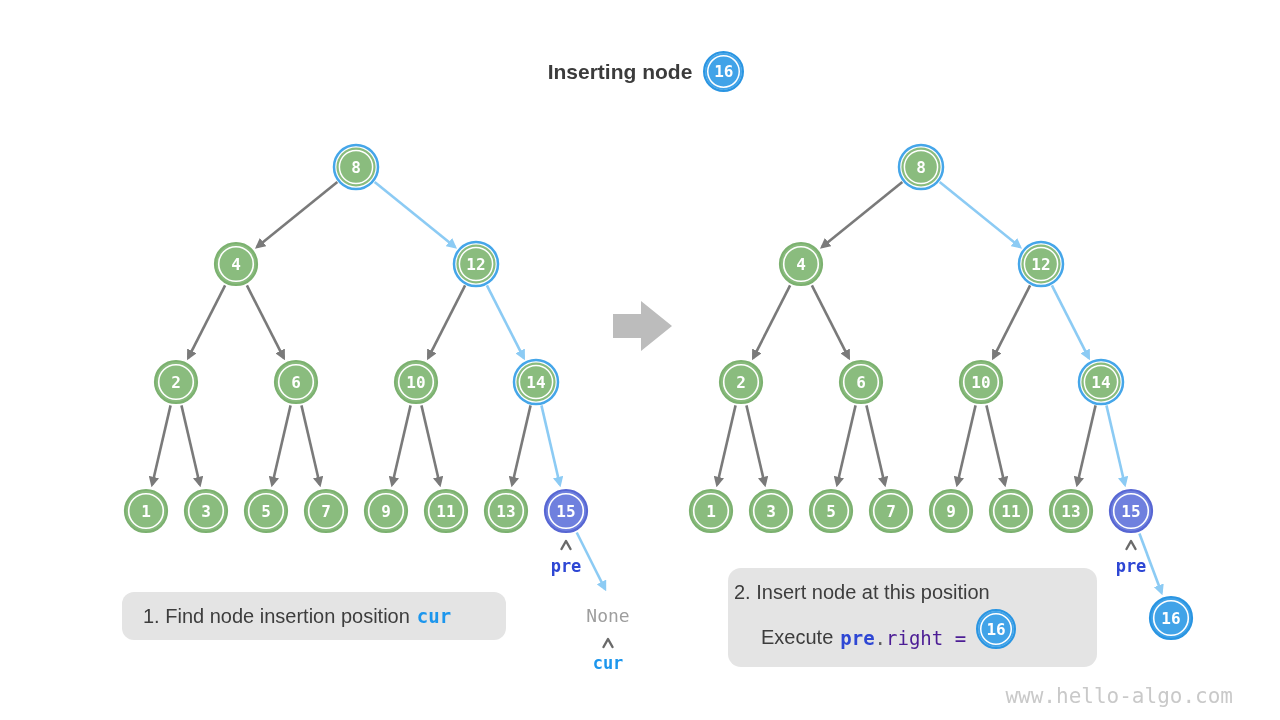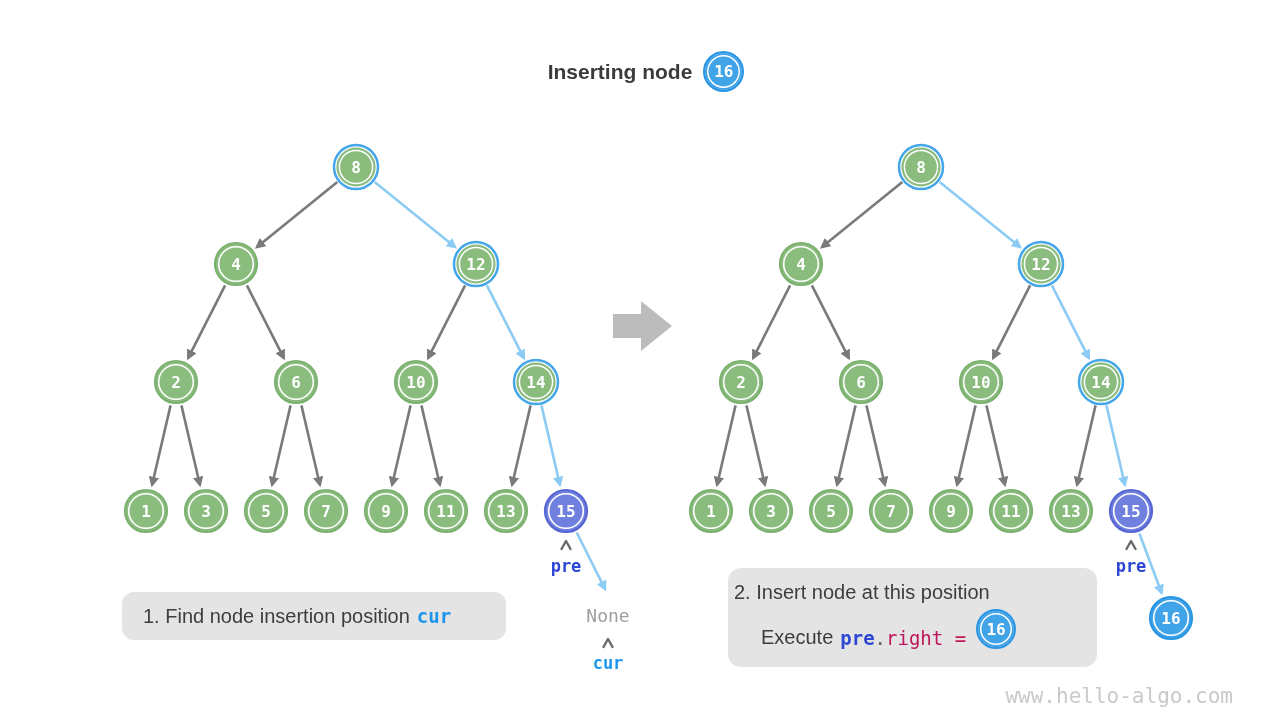--- a/index.html
+++ b/index.html
@@ -17,21 +17,21 @@
   .caption{position:absolute;background:#e4e4e4;color:#3d3d3d;box-sizing:border-box;}
   .caption1{left:122px;top:592px;width:384px;height:48px;border-radius:12px;
             display:flex;align-items:center;padding-left:21px;font-size:20px;}
   .caption2{left:728px;top:568px;width:369px;height:99px;border-radius:13px;
             padding:13px 0 0 6px;font-size:20px;}
   .cap2-line2{display:flex;align-items:flex-end;margin-top:5px;margin-left:27px;}
   .code{font-family:"DejaVu Sans Mono",monospace;font-size:19px;font-weight:bold;}
   .code.cur{color:#1c96ed;margin-left:7px;}
   .code.pre2{color:#2e47d4;margin-left:7px;}
   .code.dot{color:#5f5f5f;font-weight:normal;}
-  .code.rest{color:#be185d;font-weight:normal;margin-right:10px;}
+  .code.rest{color:#4c1d95;font-weight:normal;margin-right:10px;}
   .cap-circle{width:40px;height:40px;background:#41a3e8;border:2.5px solid #2a95e2;
          box-shadow:inset 0 0 0 2px #41a3e8, inset 0 0 0 3.5px #ffffff;font-size:16px;}
 
   .watermark{position:absolute;right:47px;top:684px;font-family:"DejaVu Sans Mono",monospace;
              font-size:21px;color:#c9c9c9;}
 
   text.node-label{font-family:"DejaVu Sans Mono",monospace;font-weight:bold;font-size:16px;
                   fill:#ffffff;text-anchor:middle;}
   text.anno{font-family:"DejaVu Sans Mono",monospace;text-anchor:middle;font-size:17px;font-weight:bold;}
   text.anno.none{font-weight:normal;font-size:18px;}

